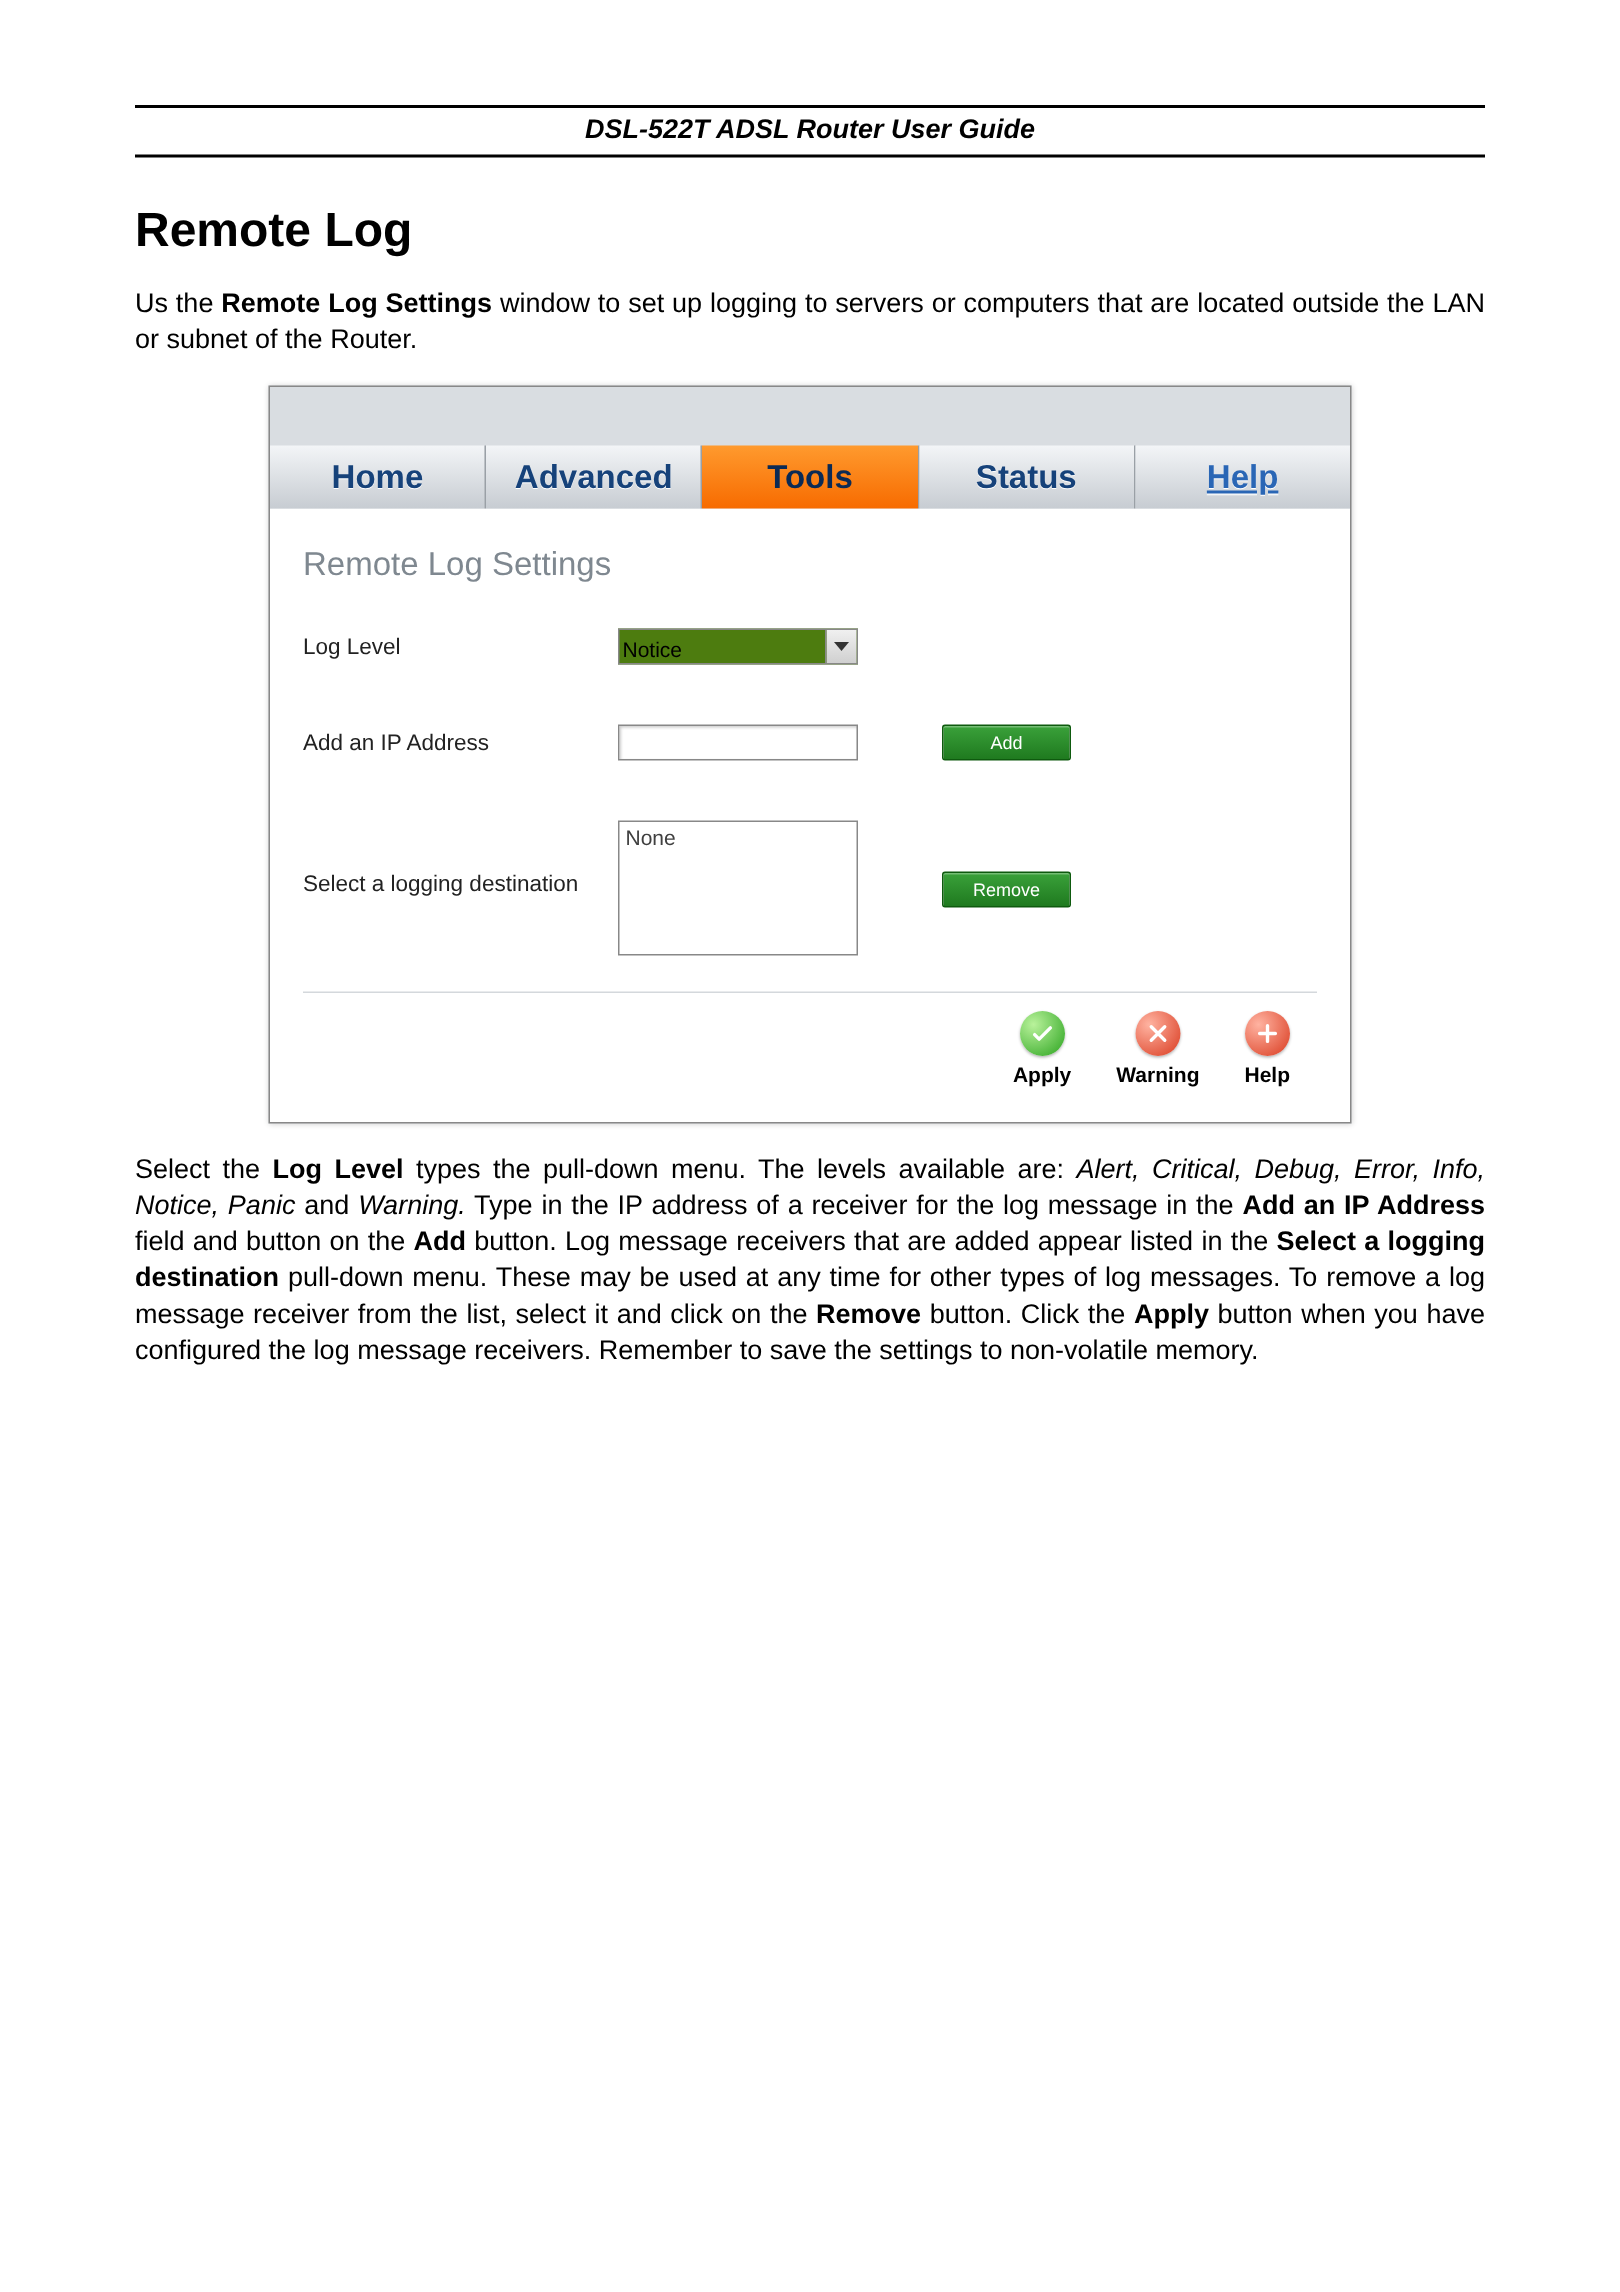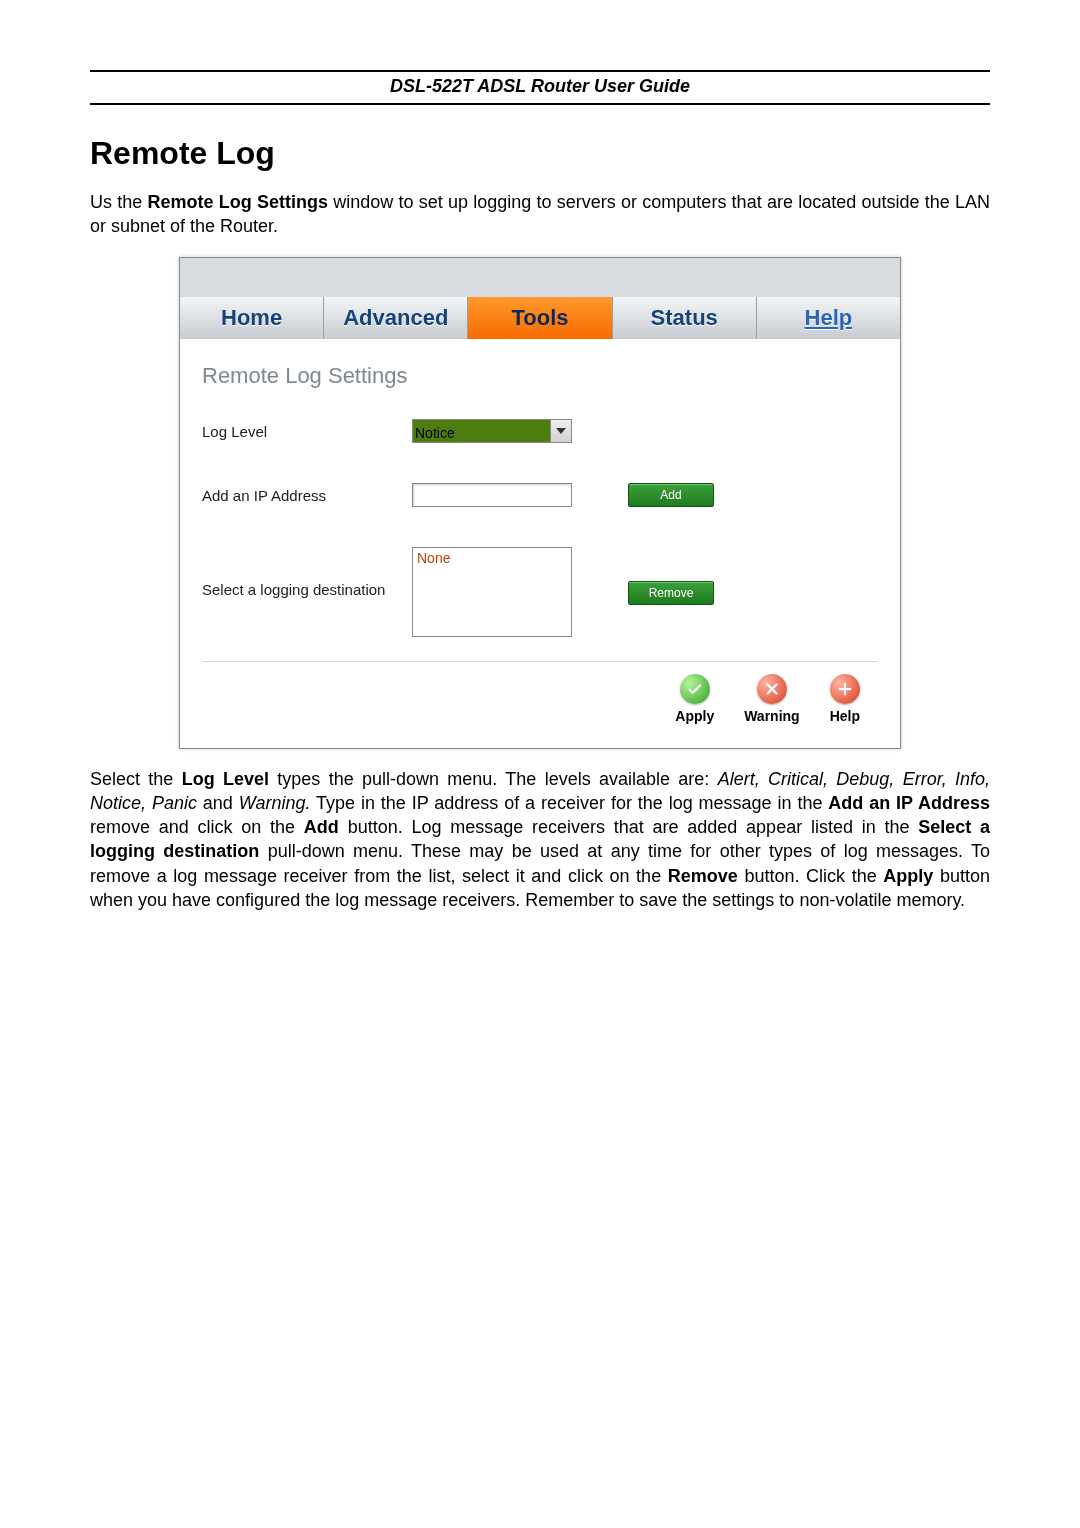--- a/index.html
+++ b/index.html
@@ -149,21 +149,21 @@
     font-size: 14px;
   }
   .listbox {
     width: 160px;
     height: 90px;
     border: 1px solid #888;
     background: #fff;
     box-sizing: border-box;
     padding: 2px 4px;
     font-size: 14px;
-    color: #c2410c;
+    color: #404040;
   }
   .action-col {
     padding-left: 26px;
     display: flex;
     align-items: center;
   }
   .ui-btn {
     min-width: 64px;
     height: 22px;
     padding: 0 10px;
@@ -320,21 +320,21 @@
 
   <p class="bodytext">
     <span>Select the </span>
     <span class="b">Log Level</span>
     <span> types the pull-down menu. The levels available are: </span>
     <span class="i">Alert, Critical, Debug, Error, Info, Notice, Panic</span>
     <span> and </span>
     <span class="i">Warning.</span>
     <span> Type in the IP address of a receiver for the log message in the </span>
     <span class="b">Add an IP Address</span>
-    <span> remove and click on the </span>
+    <span> field and button on the </span>
     <span class="b">Add</span>
     <span> button. Log message receivers that are added appear listed in the </span>
     <span class="b">Select a logging destination</span>
     <span> pull-down menu. These may be used at any time for other types of log messages. To remove a log message receiver from the list, select it and click on the </span>
     <span class="b">Remove</span>
     <span> button. Click the </span>
     <span class="b">Apply</span>
     <span> button when you have configured the log message receivers. Remember to save the settings to non-volatile memory.</span>
   </p>
 

